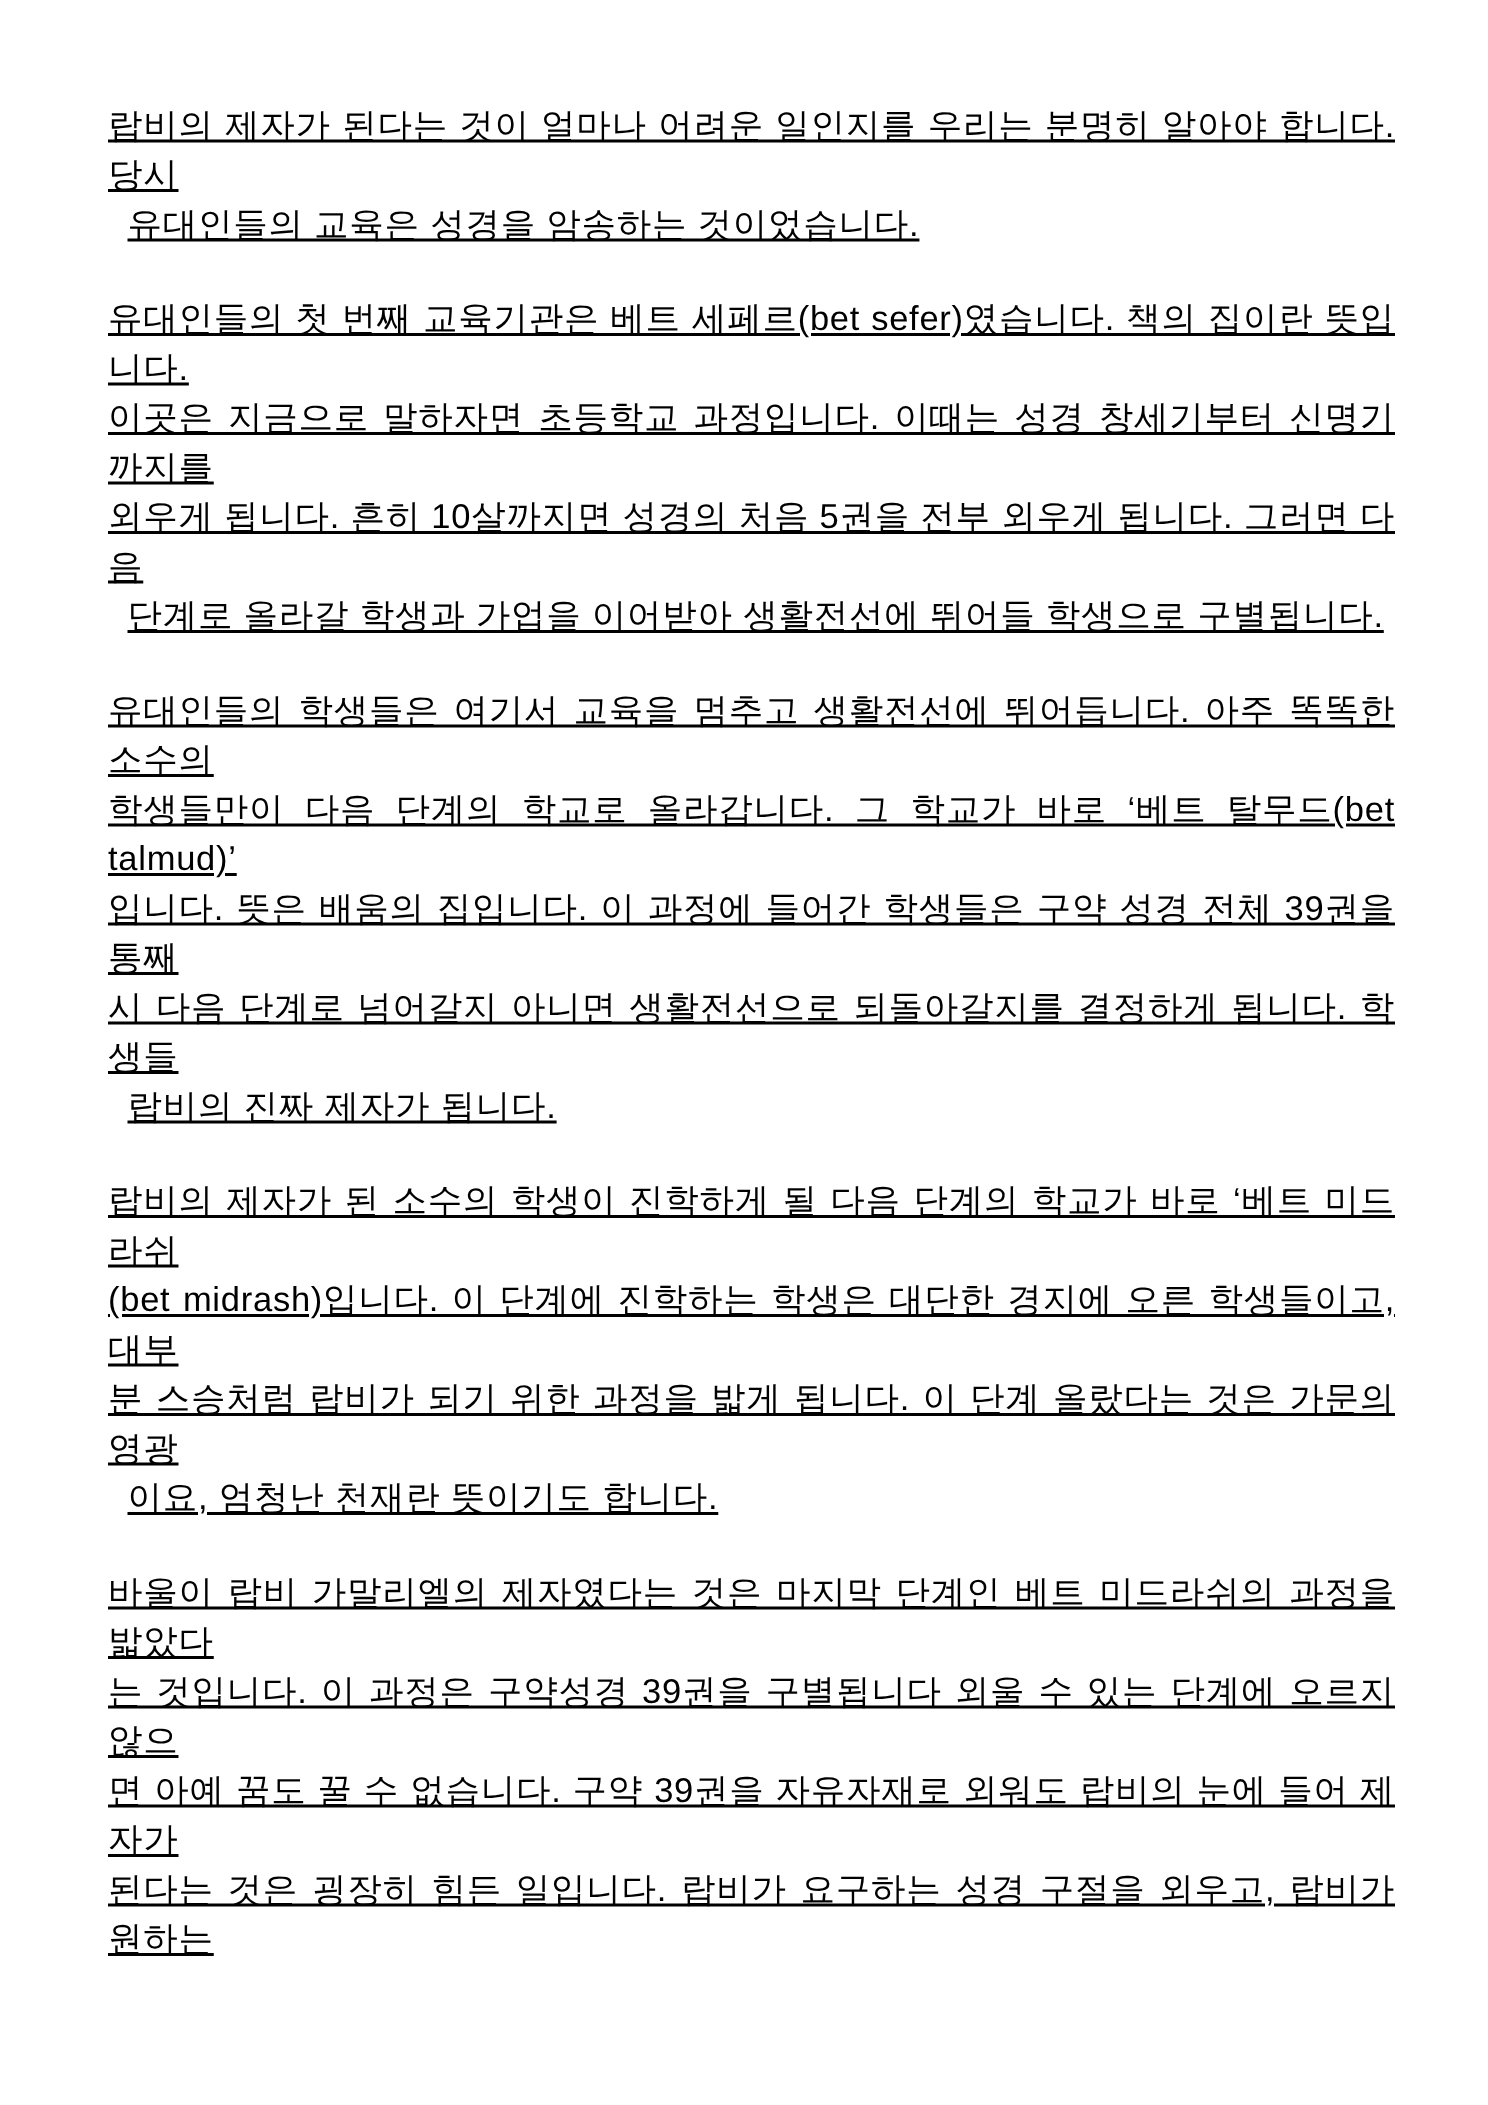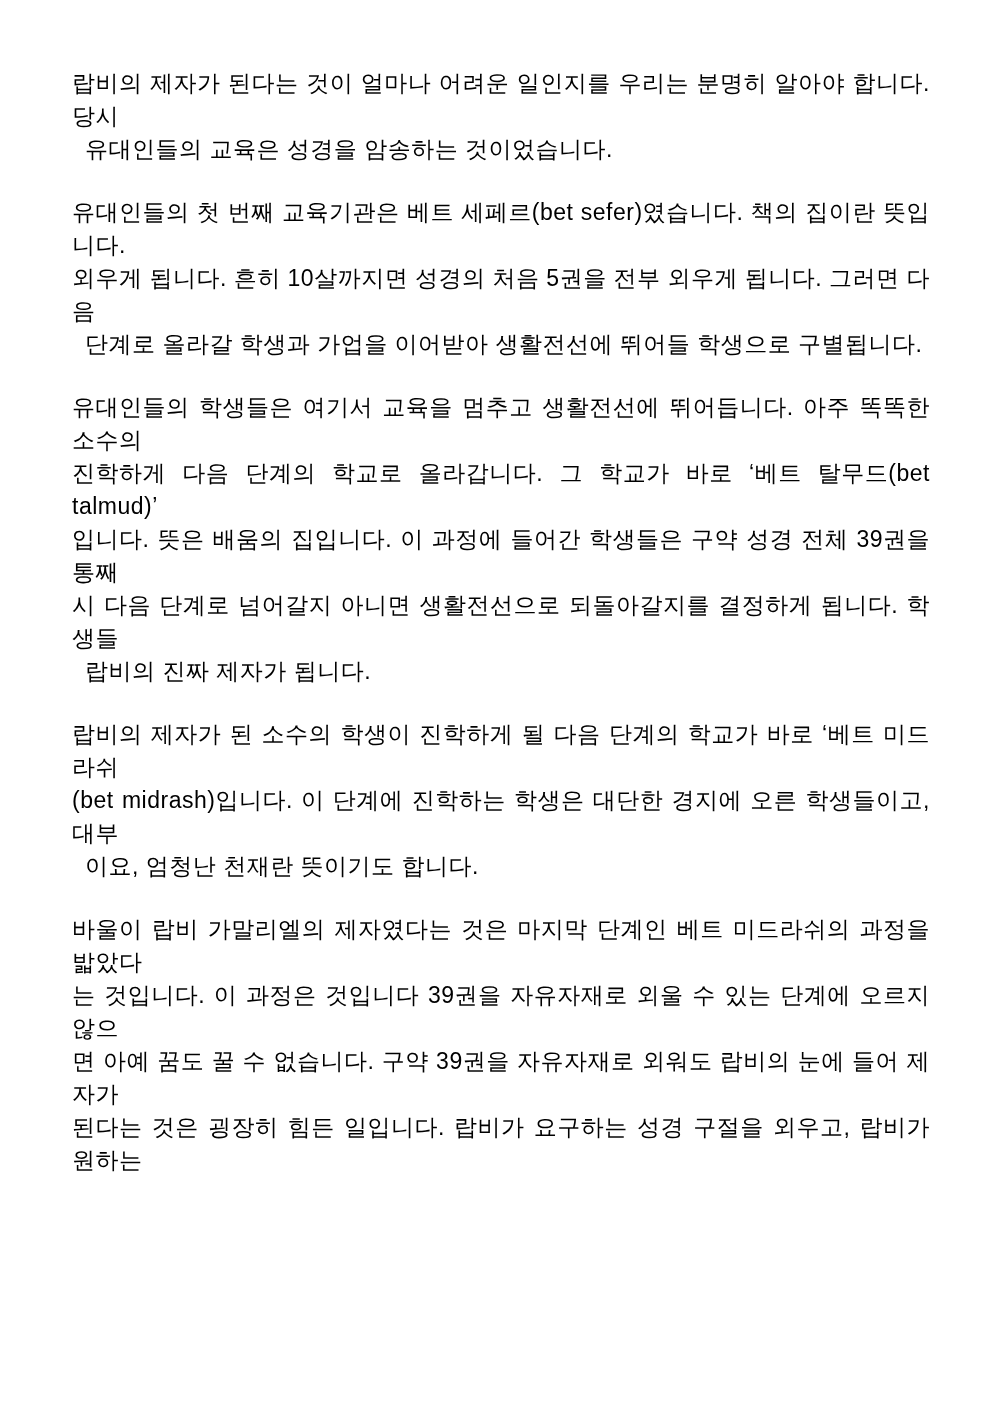--- a/index.html
+++ b/index.html
@@ -24,53 +24,56 @@
   .paragraph {
     margin: 0 0 30px 0;
     font-size: 23px;
     line-height: 33px;
     letter-spacing: 0.5px;
   }
   .line {
     text-align: justify;
     text-align-last: justify;
     white-space: normal;
+    text-decoration: underline;
   }
   .line.last {
     text-align-last: left;
     margin-left: 13px;
   }
 </style>
 </head>
 <body>
 
 <div class="page">
   <div id="paragraphs">
       <div class="paragraph">
         <div class="line">랍비의 제자가 된다는 것이 얼마나 어려운 일인지를 우리는 분명히 알아야 합니다. 당시</div>
         <div class="line last">유대인들의 교육은 성경을 암송하는 것이었습니다.</div>
       </div>
       <div class="paragraph">
         <div class="line">유대인들의 첫 번째 교육기관은 베트 세페르(bet sefer)였습니다. 책의 집이란 뜻입니다.</div>
+        <div class="line">이곳은 지금으로 말하자면 초등학교 과정입니다. 이때는 성경 창세기부터 신명기까지를</div>
         <div class="line">외우게 됩니다. 흔히 10살까지면 성경의 처음 5권을 전부 외우게 됩니다. 그러면 다음</div>
         <div class="line last">단계로 올라갈 학생과 가업을 이어받아 생활전선에 뛰어들 학생으로 구별됩니다.</div>
       </div>
       <div class="paragraph">
         <div class="line">유대인들의 학생들은 여기서 교육을 멈추고 생활전선에 뛰어듭니다. 아주 똑똑한 소수의</div>
-        <div class="line">진학하게 다음 단계의 학교로 올라갑니다. 그 학교가 바로 ‘베트 탈무드(bet talmud)’</div>
+        <div class="line">학생들만이 다음 단계의 학교로 올라갑니다. 그 학교가 바로 ‘베트 탈무드(bet talmud)’</div>
         <div class="line">입니다. 뜻은 배움의 집입니다. 이 과정에 들어간 학생들은 구약 성경 전체 39권을 통째</div>
         <div class="line">시 다음 단계로 넘어갈지 아니면 생활전선으로 되돌아갈지를 결정하게 됩니다. 학생들</div>
         <div class="line last">랍비의 진짜 제자가 됩니다.</div>
       </div>
       <div class="paragraph">
         <div class="line">랍비의 제자가 된 소수의 학생이 진학하게 될 다음 단계의 학교가 바로 ‘베트 미드라쉬</div>
         <div class="line">(bet midrash)입니다. 이 단계에 진학하는 학생은 대단한 경지에 오른 학생들이고, 대부</div>
+        <div class="line">분 스승처럼 랍비가 되기 위한 과정을 밟게 됩니다. 이 단계 올랐다는 것은 가문의 영광</div>
         <div class="line last">이요, 엄청난 천재란 뜻이기도 합니다.</div>
       </div>
       <div class="paragraph">
         <div class="line">바울이 랍비 가말리엘의 제자였다는 것은 마지막 단계인 베트 미드라쉬의 과정을 밟았다</div>
-        <div class="line">는 것입니다. 이 과정은 것입니다 39권을 자유자재로 외울 수 있는 단계에 오르지 않으</div>
+        <div class="line">는 것입니다. 이 과정은 구약성경 39권을 구별됩니다 외울 수 있는 단계에 오르지 않으</div>
         <div class="line">면 아예 꿈도 꿀 수 없습니다. 구약 39권을 자유자재로 외워도 랍비의 눈에 들어 제자가</div>
         <div class="line">된다는 것은 굉장히 힘든 일입니다. 랍비가 요구하는 성경 구절을 외우고, 랍비가 원하는</div>
       </div>
     </div>
 
 </div>
 
 </body></html>

